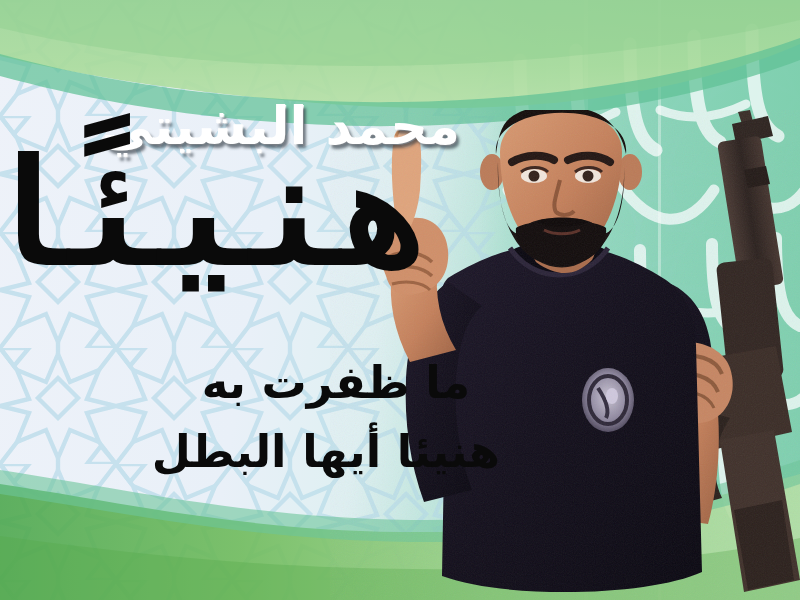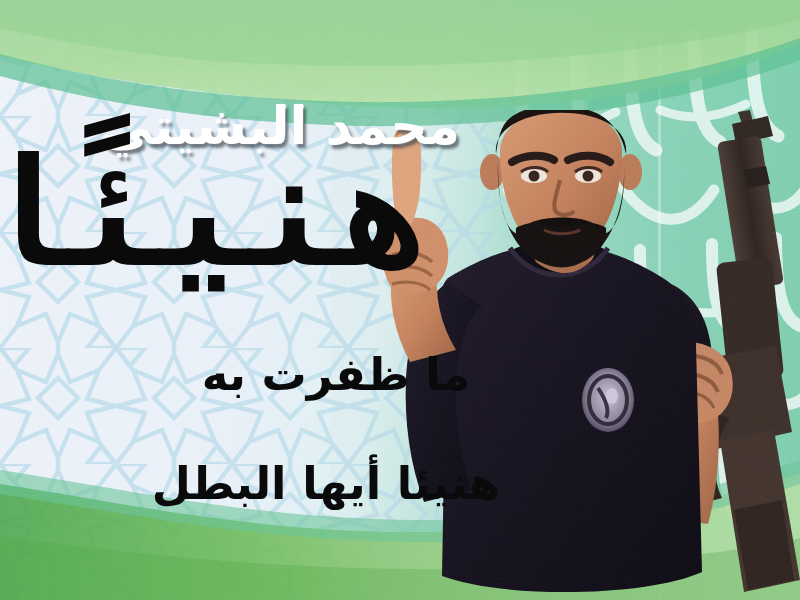--- a/index.html
+++ b/index.html
@@ -30,26 +30,26 @@
     text-shadow:3px 4px 3px rgba(40,50,60,.62), 1px 1px 0 rgba(255,255,255,.9);
     direction:rtl;
   }
   .hero{
     position:absolute;top:150px;right:370px;
     font-size:150px;line-height:1;color:#0a0a0a;font-weight:bold;
     white-space:nowrap;direction:rtl;
     font-family:Liberation Mono, monospace;
   }
   .line2{
-    position:absolute;top:348px;right:330px;
+    position:absolute;top:356px;right:330px;
     font-size:45px;font-weight:bold;color:#0a0a0a;white-space:nowrap;direction:rtl;
   }
   .line3{
     position:absolute;top:425px;right:300px;
-    font-size:45px;font-weight:bold;color:#0a0a0a;white-space:nowrap;direction:rtl;margin-top:32px;
+    font-size:45px;font-weight:bold;color:#0a0a0a;white-space:nowrap;direction:rtl;
   }
 </style>
 </head>
 <body>
 
 <div id="poster">
 
   <div class="bg-base"></div>
   <div class="bg-left-grad"></div>
 

